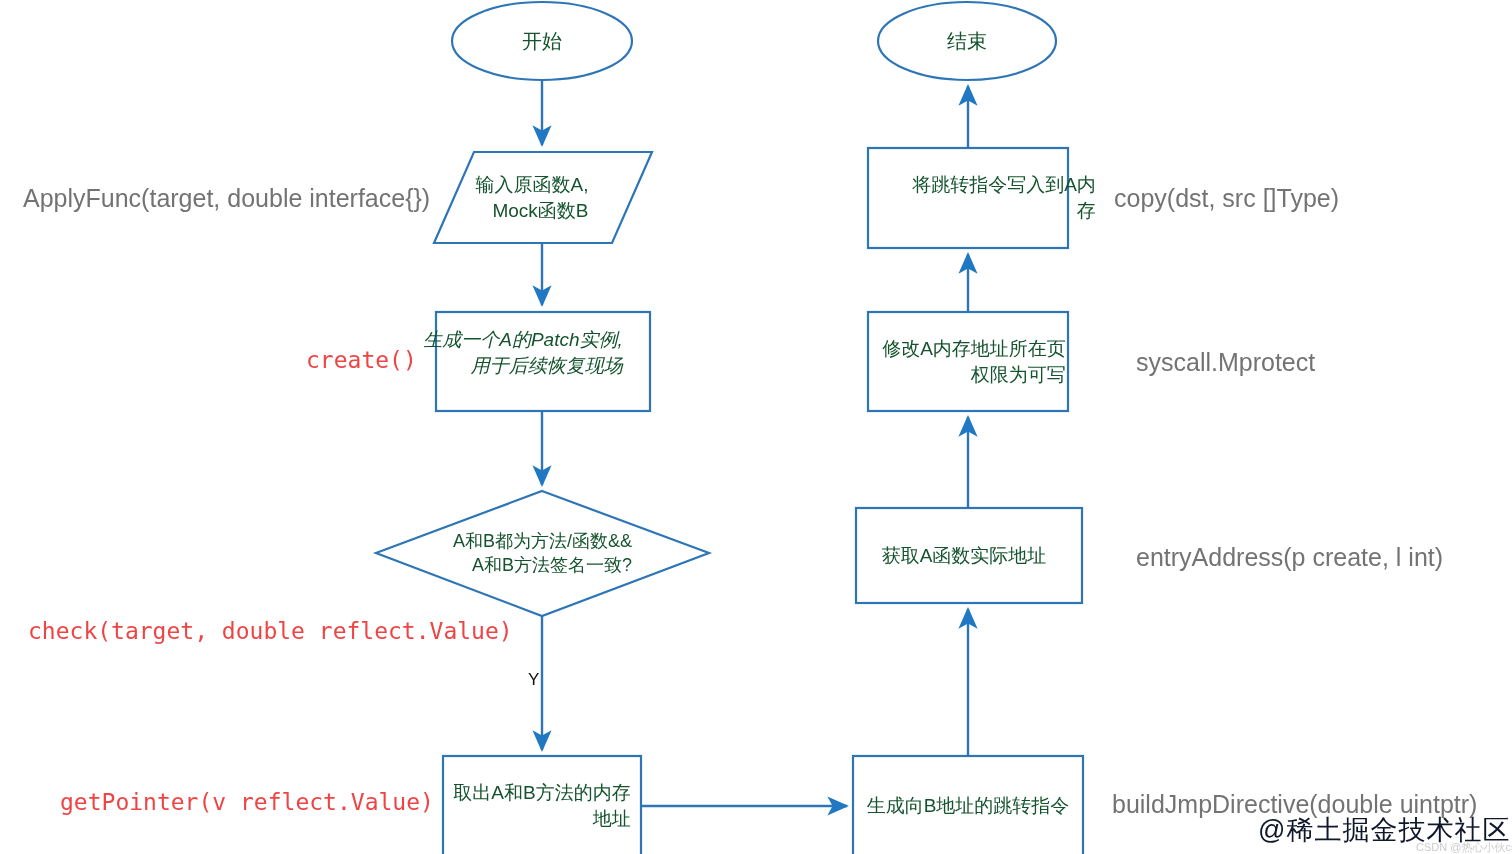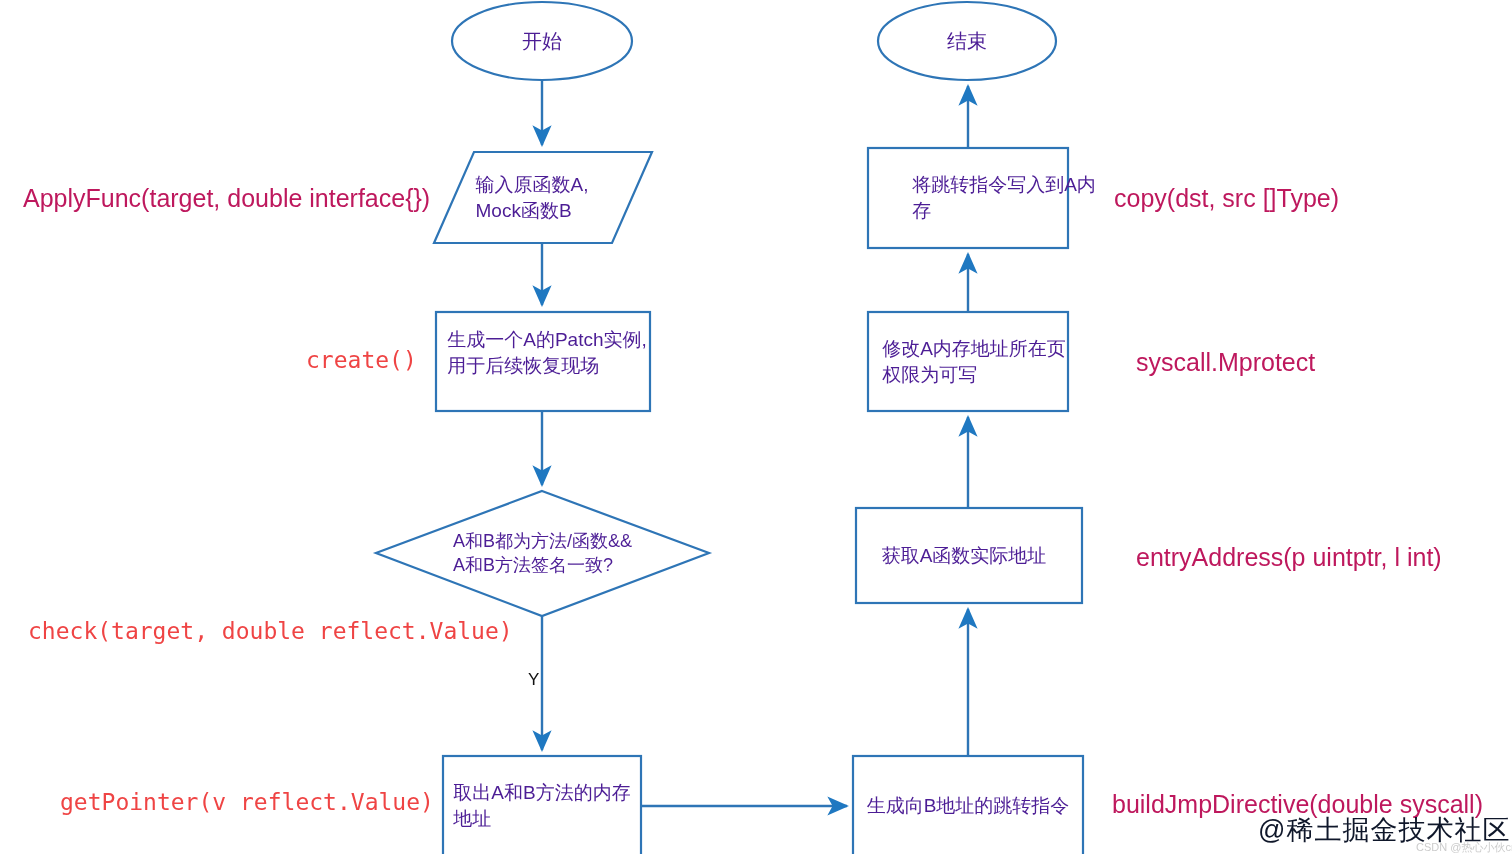--- a/index.html
+++ b/index.html
@@ -22,34 +22,34 @@
     left: 0;
     top: 0;
     width: 1512px;
     height: 854px;
   }
   .node-text {
     position: absolute;
     display: flex;
     align-items: center;
     justify-content: center;
-    text-align: left;
-    color: #4c1d95;
+    text-align: right;
+    color: #14532d;
     font-family: "Liberation Sans", "DejaVu Sans", sans-serif;
     font-size: 19px;
     line-height: 1.35;
     white-space: pre-line;
     pointer-events: none;
   }
   .node-text.oval {
     font-size: 20px;
   }
   .anno {
     position: absolute;
-    color: #be185d;
+    color: #737373;
     font-family: "Liberation Sans", "DejaVu Sans", sans-serif;
     font-size: 25px;
     line-height: 1.2;
     white-space: nowrap;
   }
   .anno.mono {
     font-family: "DejaVu Sans Mono", "Liberation Mono", monospace;
     color: #ef4444;
     font-size: 23px;
   }
@@ -124,21 +124,21 @@
     <line x1="968" y1="312" x2="968" y2="254" stroke="#2E75B6" stroke-width="2.4" marker-end="url(#arrow)"></line>
 
     <line x1="968" y1="148" x2="968" y2="86" stroke="#2E75B6" stroke-width="2.4" marker-end="url(#arrow)"></line>
   </svg>
 
   <div class="node-text oval" style="left:452px; top:2px; width:180px; height:78px;">开始</div>
 
   <div class="node-text" style="left:442px; top:155px; width:180px; height:85px;">输入原函数A,
 Mock函数B</div>
 
-  <div class="node-text" style="left:440px; top:312px; width:214px; height:81px;">生成一个A的Patch实例,
+  <div class="node-text" style="left:416px; top:312px; width:214px; height:81px;font-style:italic;">生成一个A的Patch实例,
 用于后续恢复现场</div>
 
   <div class="node-text" style="left:400px; top:510px; width:285px; height:86px; font-size:18px;">A和B都为方法/函数&amp;&amp;
 A和B方法签名一致?</div>
 
   <div class="node-text" style="left:443px; top:756px; width:198px; height:100px;">取出A和B方法的内存
 地址</div>
 
   <div class="node-text" style="left:853px; top:756px; width:230px; height:100px;">生成向B地址的跳转指令</div>
 
@@ -159,21 +159,21 @@
   <div class="anno mono" style="left:306px; top:347px;">create()</div>
 
   <div class="anno mono" style="left:28px; top:618px;">check(target, double reflect.Value)</div>
 
   <div class="anno mono" style="left:60px; top:789px;">getPointer(v reflect.Value)</div>
 
   <div class="anno" style="left:1114px; top:183px;">copy(dst, src []Type)</div>
 
   <div class="anno" style="left:1136px; top:347px;">syscall.Mprotect</div>
 
-  <div class="anno" style="left:1136px; top:542px;">entryAddress(p uintptr, l int)</div>
+  <div class="anno" style="left:1136px; top:542px;">entryAddress(p create, l int)</div>
 
-  <div class="anno" style="left:1112px; top:789px;">buildJmpDirective(double syscall)</div>
+  <div class="anno" style="left:1112px; top:789px;">buildJmpDirective(double uintptr)</div>
 
   <div class="watermark-main" style="left:1258px; top:812px;">@稀土掘金技术社区</div>
 
   <div class="watermark-sub" style="left:1416px; top:840px;text-align:right;">CSDN @热心小伙cn</div>
 
 </div>
 
 </body></html>

